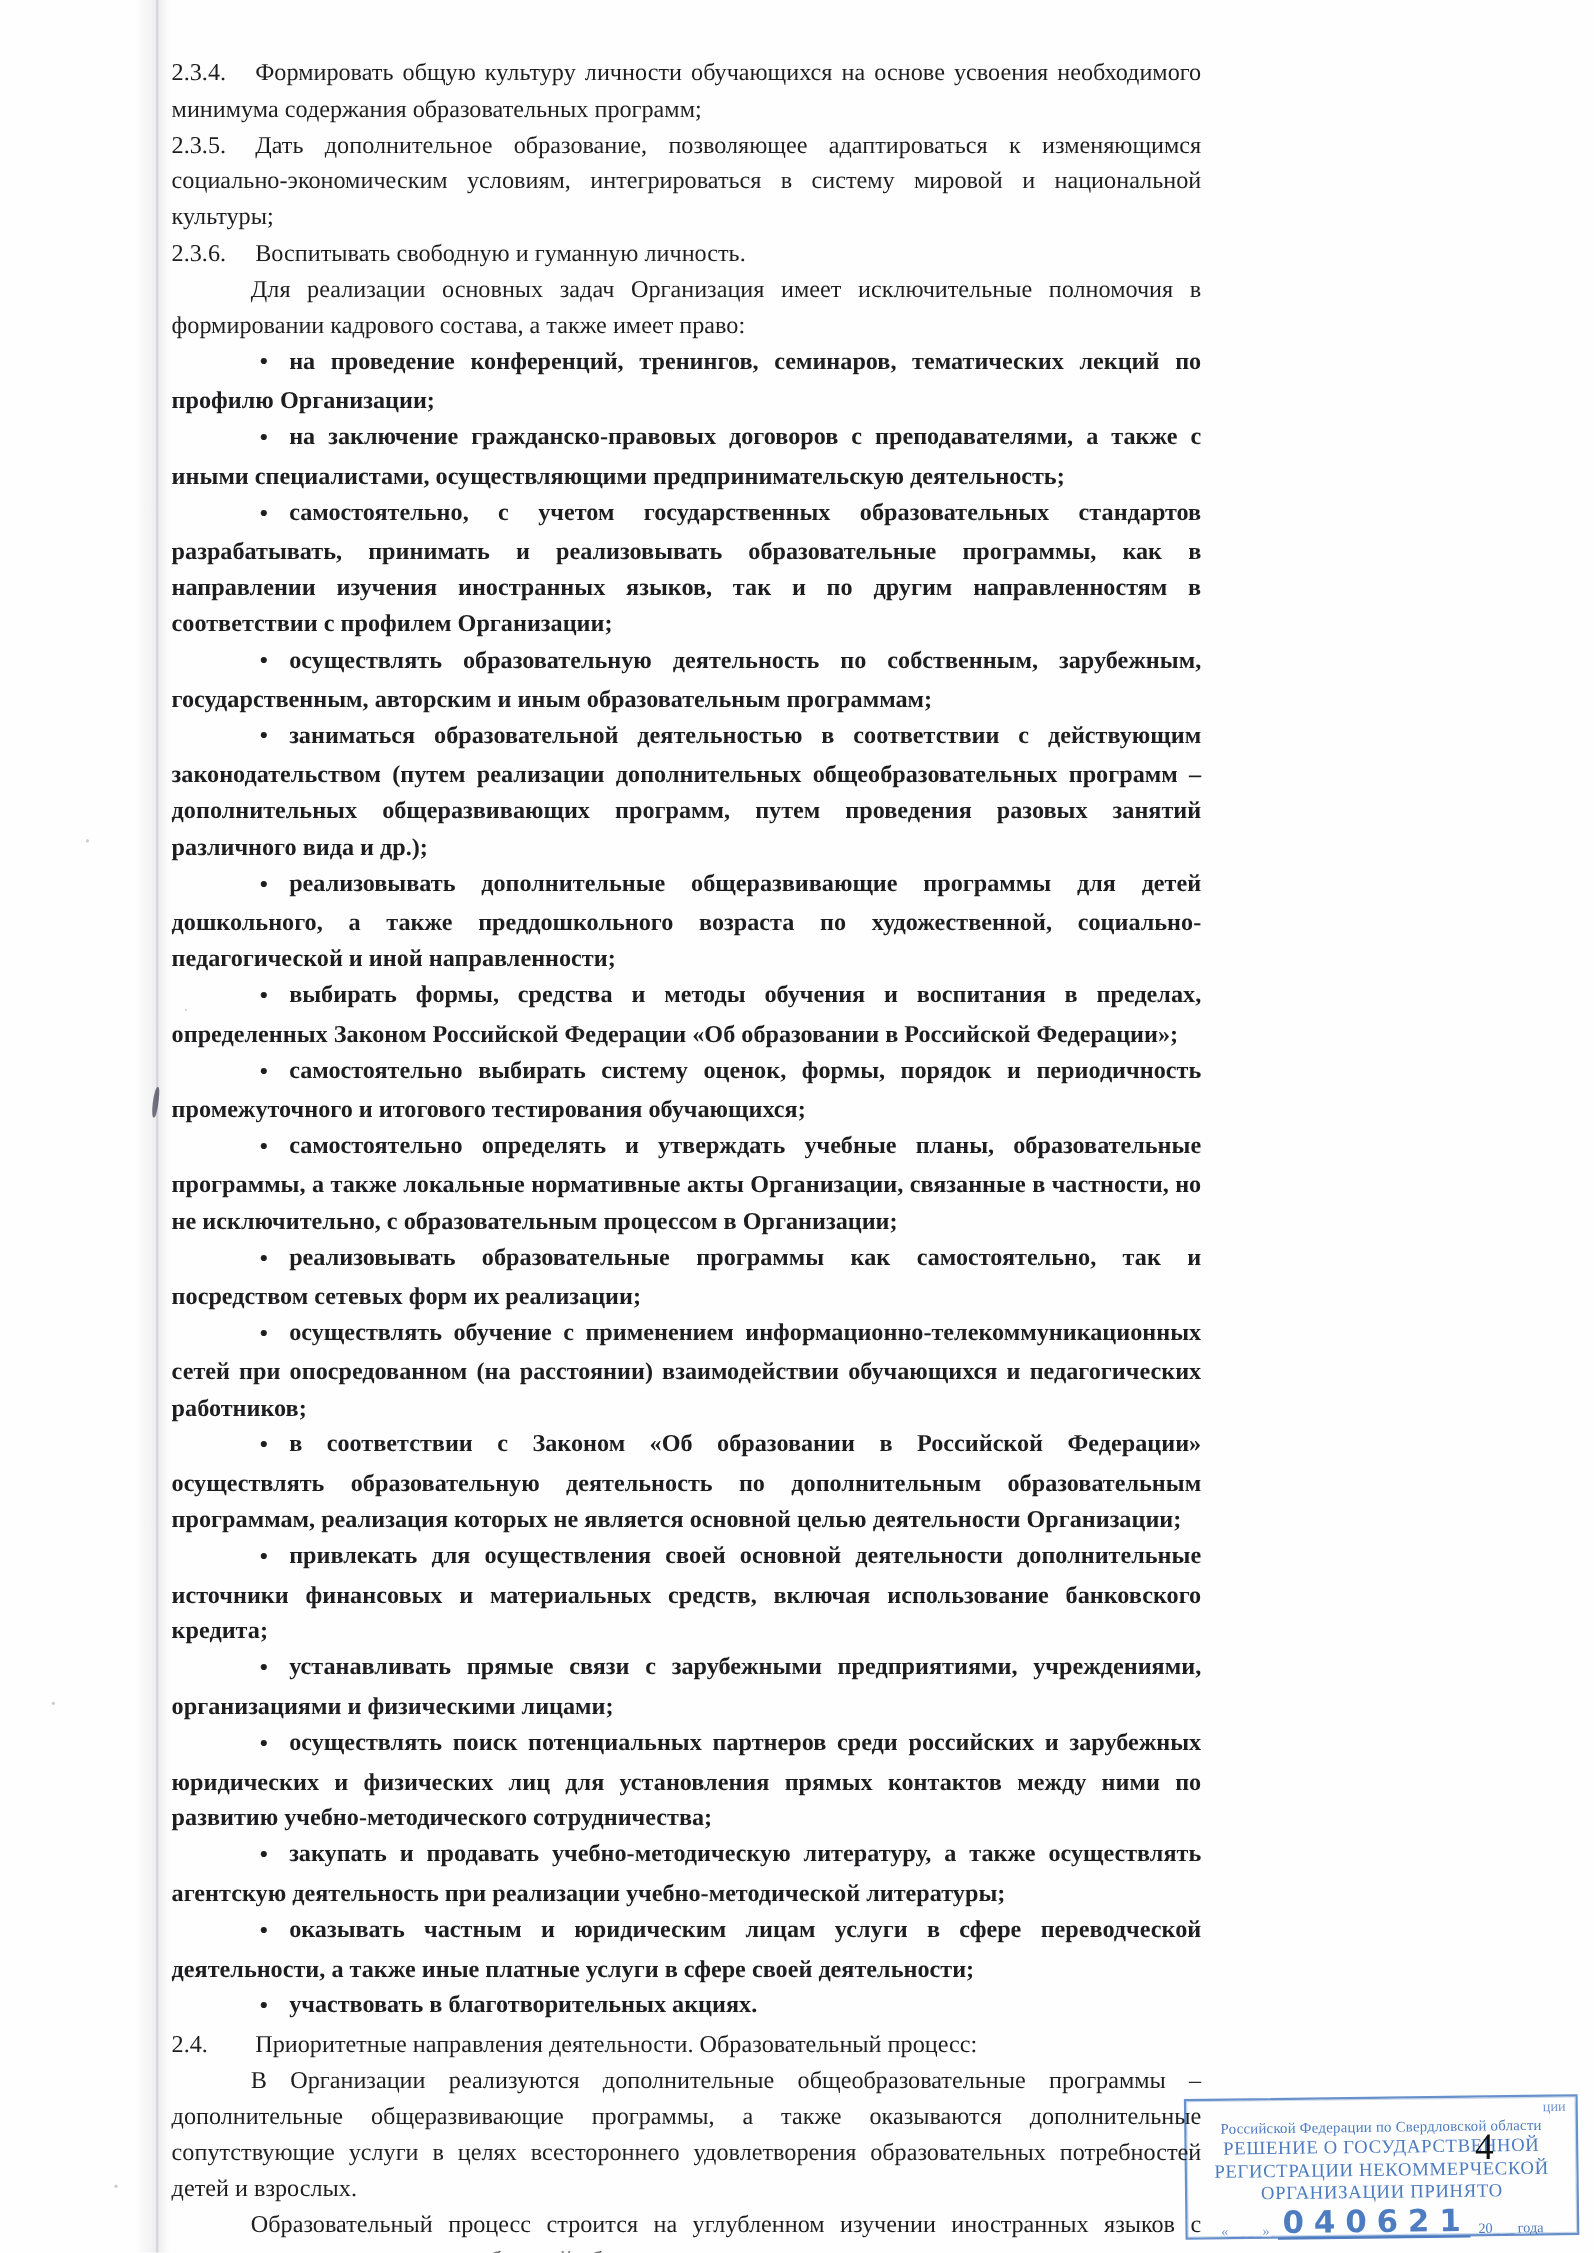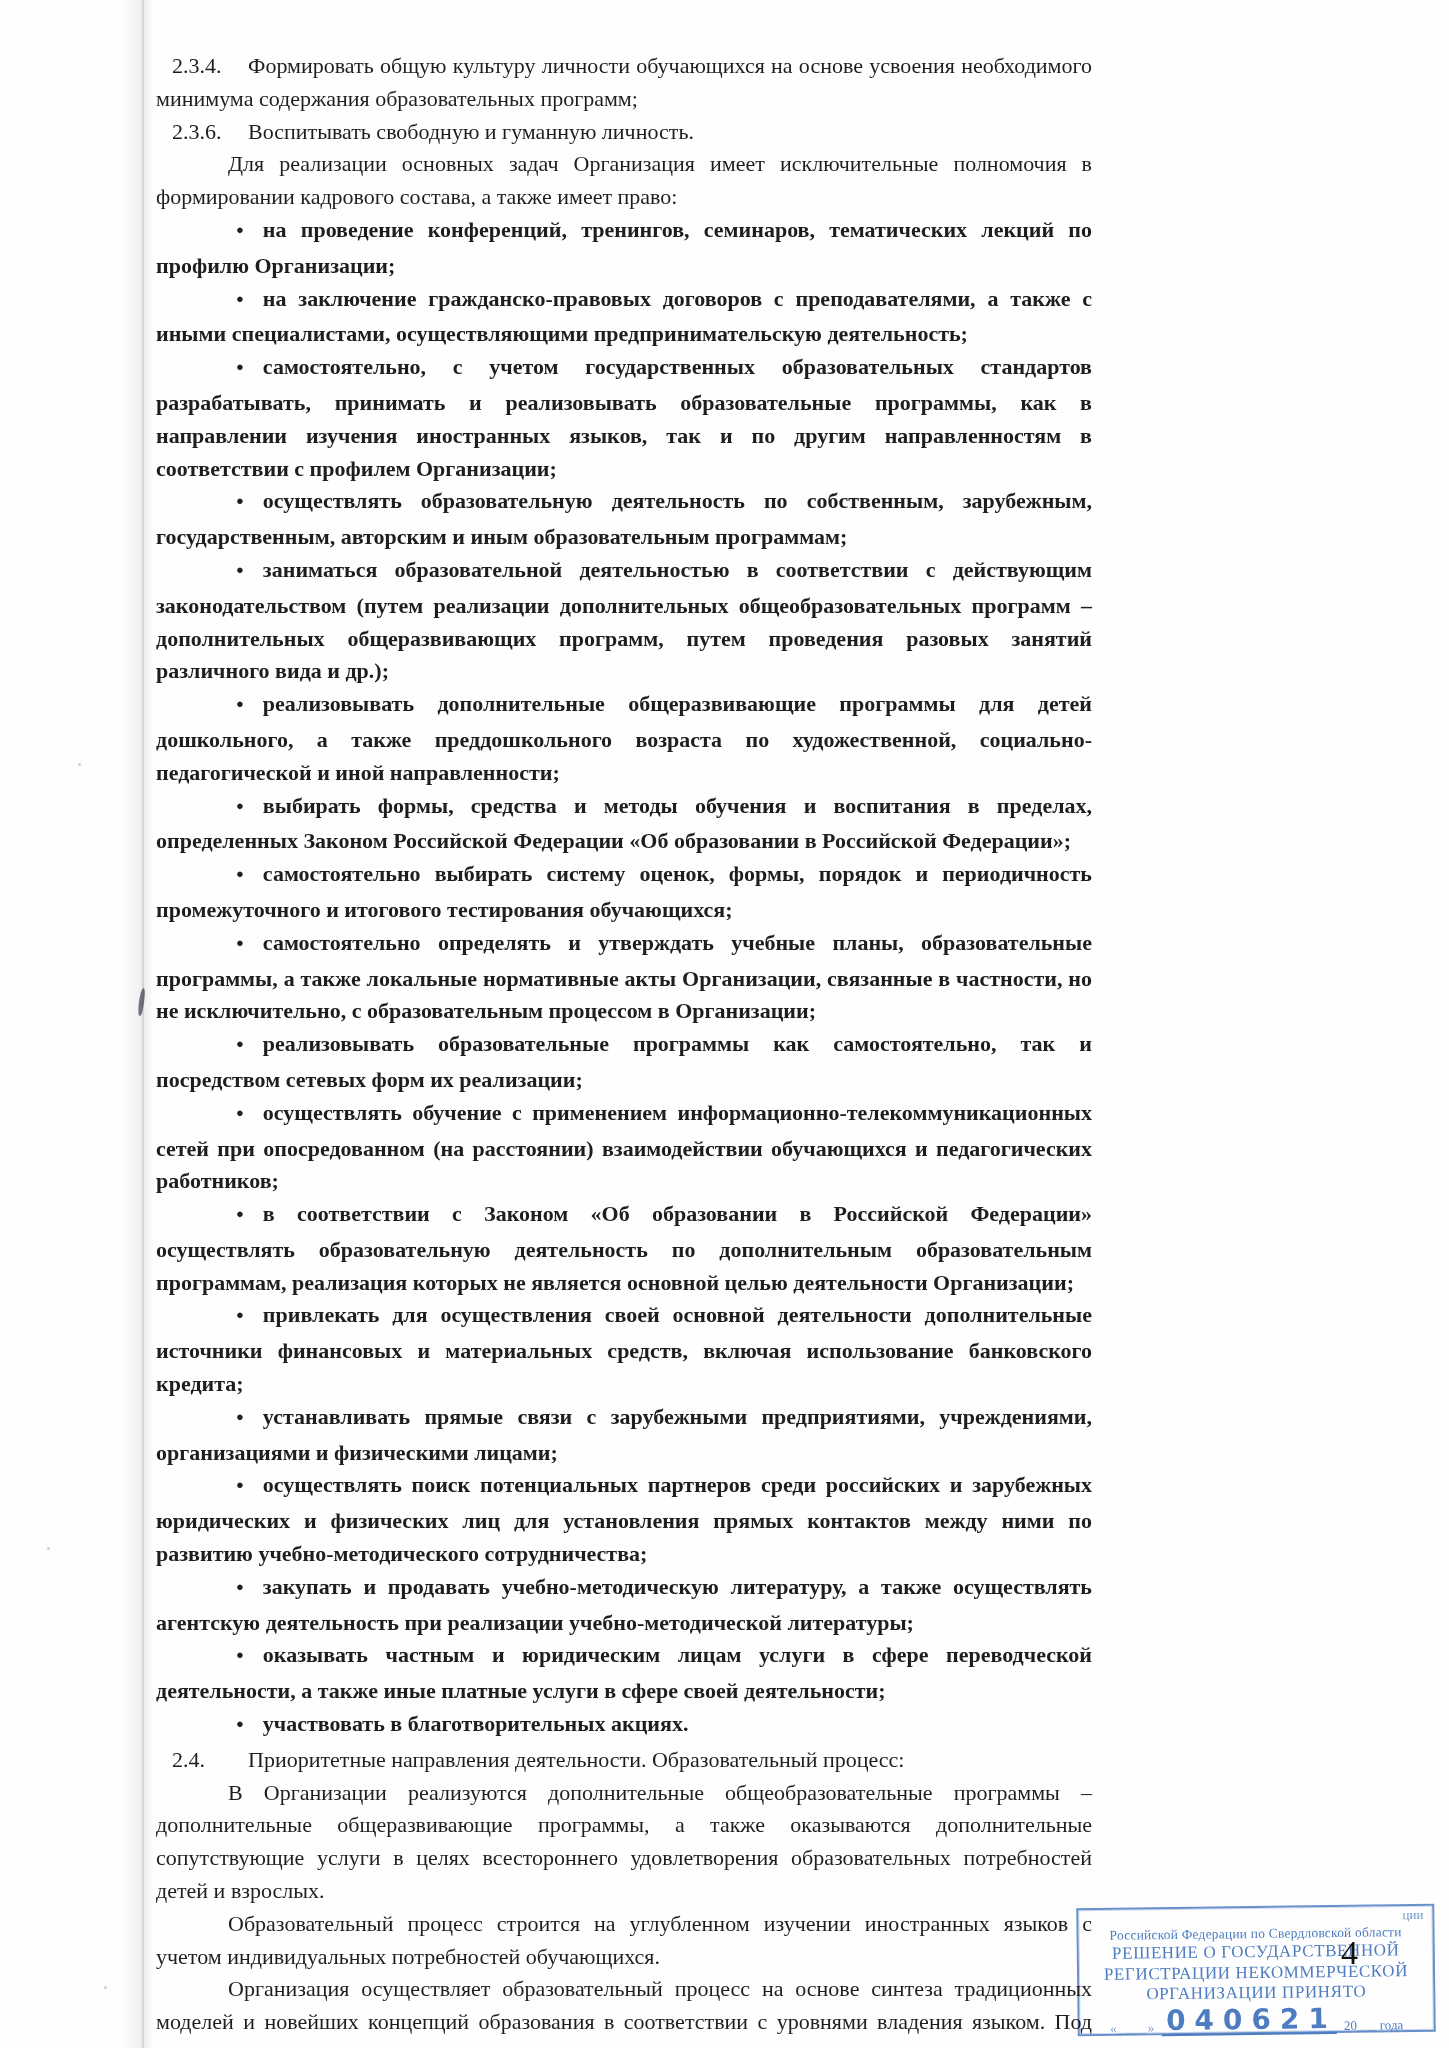--- a/index.html
+++ b/index.html
@@ -20,21 +20,21 @@
   .sp2 { left:168px; top:917px;  width:2px; height:2px; }
   .sp3 { left:47px;  top:1547px; width:3px; height:3px; }
   .sp4 { left:104px; top:1986px; width:3px; height:3px; }
 
   
   .content {
     position:absolute; left:156px; top:50px; width:936px; z-index:2;
     font-size:22px; line-height:32.8px; text-align:justify;
   }
   .content p { margin:0; padding:0; }
-  .clause-num { display:inline-block; width:76px;margin-left:16px; }
+  .clause-num { display:inline-block; width:76px; }
   .indent { text-indent:72px; }
   .bullet { text-indent:40px; margin-top:6px;font-weight:bold; }
   .bullet::before {
     content:"●"; display:inline-block; font-size:13px;
     margin-right:19px; transform:translateY(-3px);
   }
 
   
   .stamp {
     position:absolute; left:1077px; top:1906px; width:354px; height:124px; z-index:1;
@@ -68,20 +68,21 @@
   <div class="scan-line"></div>
   <div class="scan-blob"></div>
   <div class="speck sp1"></div>
   <div class="speck sp2"></div>
   <div class="speck sp3"></div>
   <div class="speck sp4"></div>
 
   <div class="content">
 
     <p><span class="clause-num">2.3.4.</span><span>Формировать общую культуру личности обучающихся на основе усвоения необходимого минимума содержания образовательных программ;</span></p>
+    <p><span class="clause-num">2.3.5.</span><span>Дать дополнительное образование, позволяющее адаптироваться к изменяющимся социально-экономическим условиям, интегрироваться в систему мировой и национальной культуры;</span></p>
     <p><span class="clause-num">2.3.6.</span><span>Воспитывать свободную и гуманную личность.</span></p>
 
     <p class="indent">Для реализации основных задач Организация имеет исключительные полномочия в формировании кадрового состава, а также имеет право:</p>
 
     <p class="bullet">на проведение конференций, тренингов, семинаров, тематических лекций по профилю Организации;</p>
     <p class="bullet">на заключение гражданско-правовых договоров с преподавателями, а также с иными специалистами, осуществляющими предпринимательскую деятельность;</p>
     <p class="bullet">самостоятельно, с учетом государственных образовательных стандартов разрабатывать, принимать и реализовывать образовательные программы, как в направлении изучения иностранных языков, так и по другим направленностям в соответствии с профилем Организации;</p>
     <p class="bullet">осуществлять образовательную деятельность по собственным, зарубежным, государственным, авторским и иным образовательным программам;</p>
     <p class="bullet">заниматься образовательной деятельностью в соответствии с действующим законодательством (путем реализации дополнительных общеобразовательных программ – дополнительных общеразвивающих программ, путем проведения разовых занятий различного вида и др.);</p>
     <p class="bullet">реализовывать дополнительные общеразвивающие программы для детей дошкольного, а также преддошкольного возраста по художественной, социально-педагогической и иной направленности;</p>

